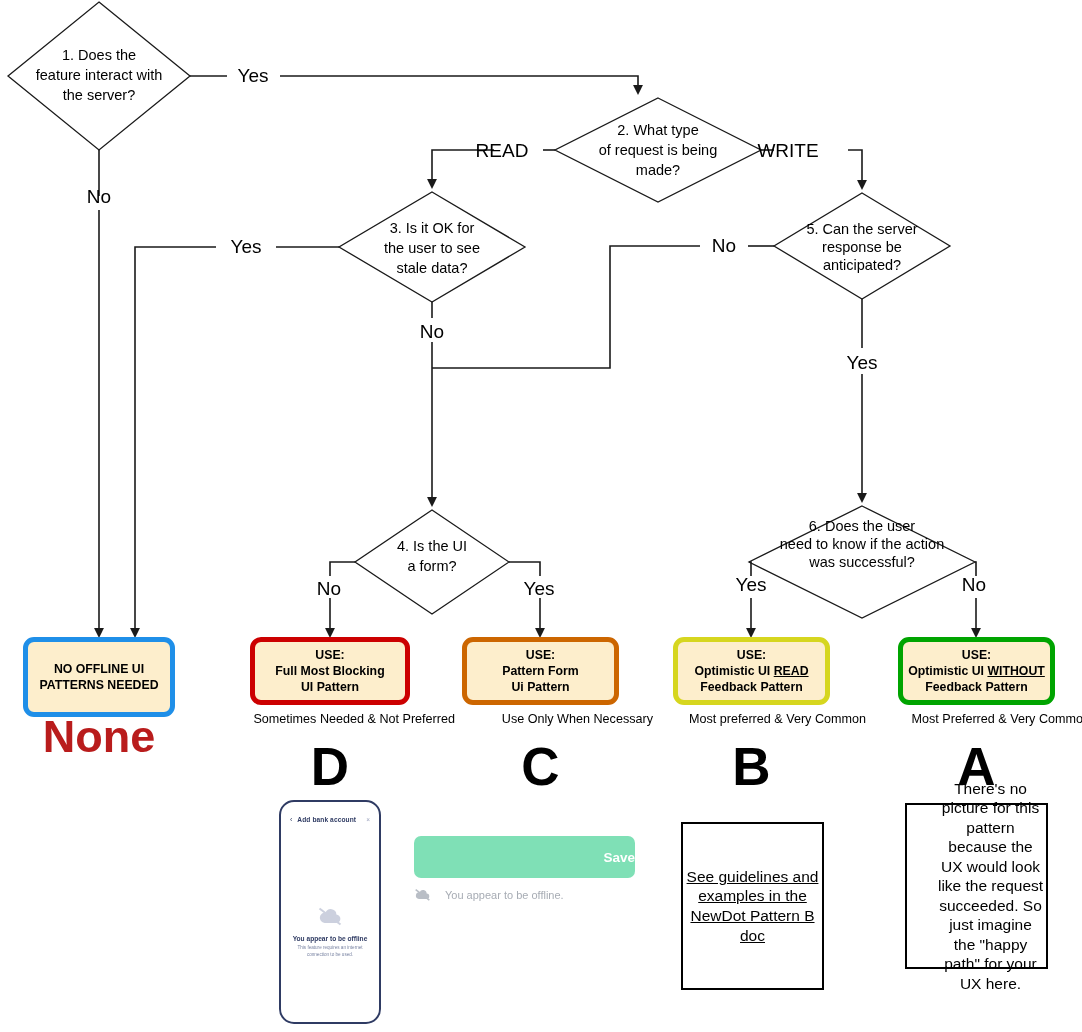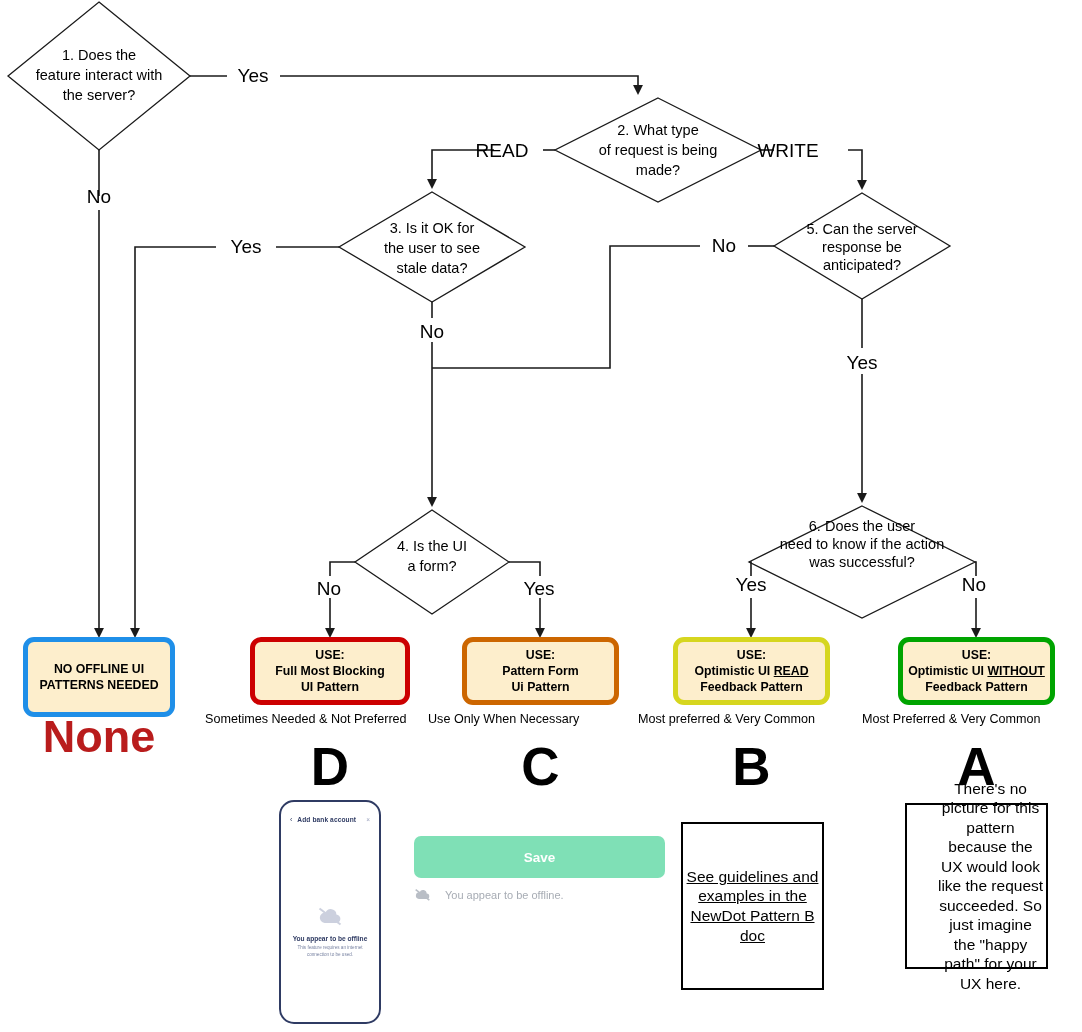--- a/index.html
+++ b/index.html
@@ -9,42 +9,42 @@
   .dtext{font-family:"Liberation Sans",sans-serif;font-size:14.5px;fill:#000;text-anchor:middle;}
   .elabel{font-family:"Liberation Sans",sans-serif;font-size:19px;fill:#000;text-anchor:middle;}
   .dia{fill:#ffffff;stroke:#1a1a1a;stroke-width:1.3;}
   .wire{stroke:#1a1a1a;stroke-width:1.6;fill:none;}
 
   .resbox{position:absolute;box-sizing:border-box;border-radius:11px;background:#fdeecc;
           border-style:solid;border-width:5px;display:flex;align-items:center;justify-content:center;}
   .resbox span{font-size:12.3px;font-weight:bold;line-height:1.32;text-align:center;color:#000;
                display:block;padding:0 4px;}
   .resbox u{text-decoration:underline;}
-  .caption{position:absolute;text-align:left;font-size:12.6px;color:#000;white-space:nowrap;}
+  .caption{position:absolute;text-align:right;font-size:12.6px;color:#000;white-space:nowrap;}
   .bigletter{position:absolute;text-align:center;font-size:53px;font-weight:bold;color:#000;line-height:1;}
   .noneword{position:absolute;text-align:center;font-size:45px;font-weight:bold;color:#b91c1c;line-height:1;}
 
   .notebox{position:absolute;box-sizing:border-box;border:2.2px solid #000;background:#fff;
            display:flex;align-items:center;justify-content:center;}
   .notebox span{font-size:15.5px;line-height:1.26;text-align:center;color:#000;display:block;padding:0 2px;}
 
   .phone{position:absolute;box-sizing:border-box;border:2px solid #2f3b63;border-radius:15px;
          background:#fff;overflow:hidden;}
   .ph-top{position:absolute;left:0;right:0;top:8px;height:18px;display:flex;align-items:center;padding:0 9px;}
   .ph-back{font-size:7px;color:#2f3b63;margin-right:5px;}
   .ph-title{font-size:6.6px;font-weight:bold;color:#2f3b63;letter-spacing:.1px;flex:1;}
   .ph-x{font-size:6.5px;color:#9aa2bd;}
   .ph-mid{position:absolute;left:0;right:0;top:104px;text-align:center;}
   .ph-icon{display:block;margin:0 auto 9px;opacity:.45;}
   .ph-h{font-size:6.6px;font-weight:bold;color:#2f3b63;margin-bottom:3px;}
   .ph-p{font-size:4.6px;color:#7a84a3;line-height:1.5;padding:0 16px;}
 
   .savewrap{position:absolute;}
-  .savebtn{box-sizing:border-box;width:251px;height:42px;border-radius:7px;background:#7fe0b6;
-           display:flex;align-items:center;justify-content:center;}
+  .savebtn{box-sizing:border-box;width:221px;height:42px;border-radius:7px;background:#7fe0b6;
+           display:flex;align-items:center;justify-content:flex-end;}
   .savebtn span{color:#ffffff;font-size:13.5px;font-weight:bold;}
   .saveoff{display:flex;align-items:center;margin-top:10px;gap:14px;}
   .saveoff span{font-size:11px;color:#a7acb4;}
 </style>
 </head>
 <body>
 
 <div id="stage">
 
   <svg id="wires" viewBox="0 0 1082 1032">

